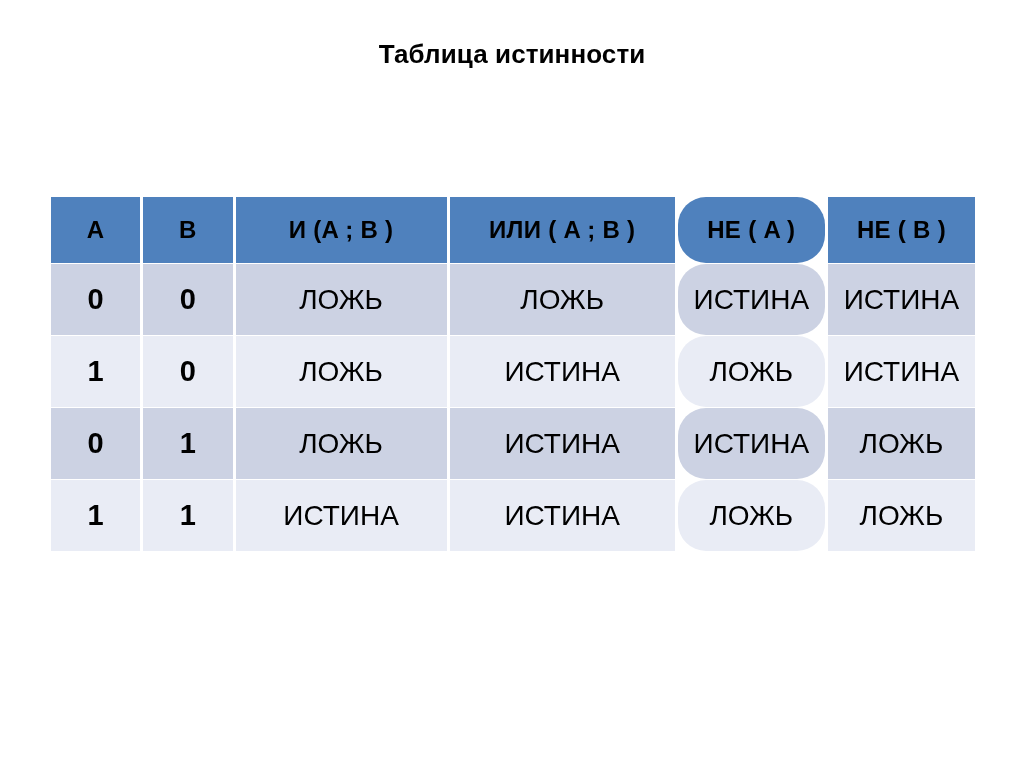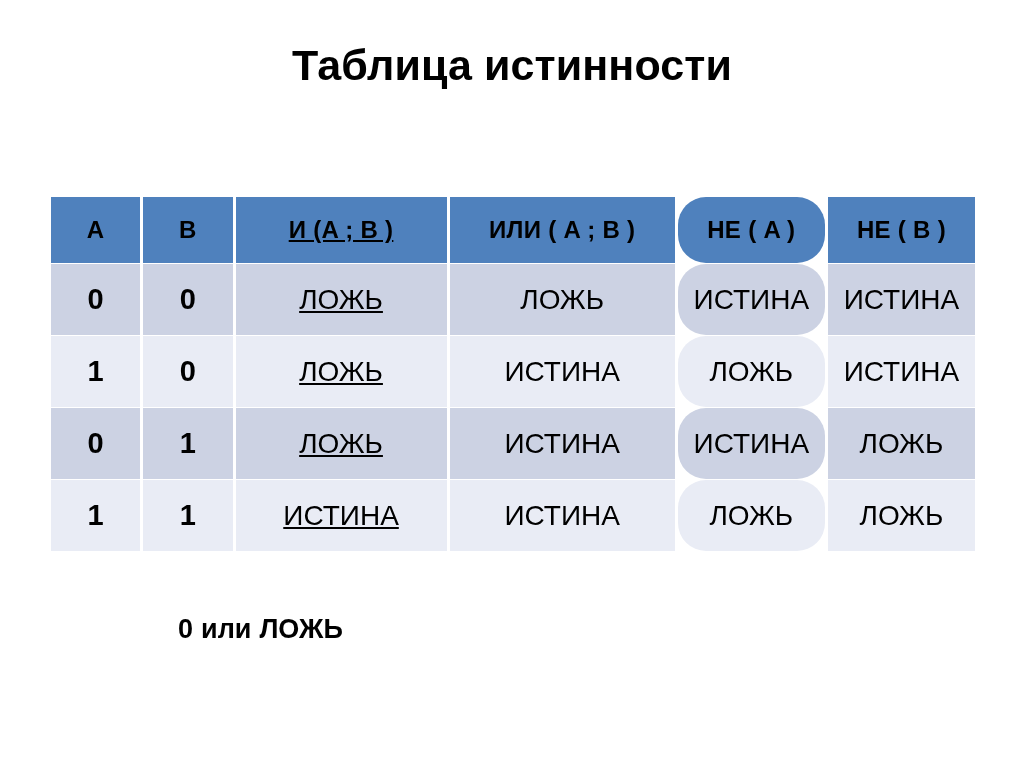--- a/index.html
+++ b/index.html
@@ -17,21 +17,21 @@
     position: relative;
   }
 
   
   .slide-title {
     position: absolute;
     left: 0;
     top: 38px;
     width: 1024px;
     text-align: center;
-    font-size: 43px;
+    font-size: 26px;
     font-weight: bold;
     line-height: 1.30;
     letter-spacing: 0.1px;
     color: #000000;
   }
   .slide-title .title-line {
     display: block;
   }
 
   
@@ -81,21 +81,21 @@
 
   
   .truth-table tbody td.col-input {
     font-weight: bold;
     font-size: 29px;
   }
 
   
   .col-a   { width: 88px; }
   .col-b   { width: 88px; }
-  .col-and { width: 208px; text-decoration: underline; }
+  .col-and { width: 208px; }
   .col-or  { width: 222px; }
   .col-na  { width: 145px; border-radius: 28px; }
   .col-nb  { width: 145px; }
 
   
   .legend {
     position: absolute;
     left: 0;
     top: 614px;
     width: 1024px;
@@ -162,16 +162,13 @@
       <td class="col-b col-input">1</td>
       <td class="col-and">ИСТИНА</td>
       <td class="col-or">ИСТИНА</td>
       <td class="col-na">ЛОЖЬ</td>
       <td class="col-nb">ЛОЖЬ</td>
     </tr>
   </tbody>
 </table>
 
 <div class="legend">
-  <div class="legend-item legend-false">
-    <span class="lg-digit">0</span><span class="lg-conj">или</span><span class="lg-word">ЛОЖЬ</span>
-  </div>
 </div>
 
 </body></html>

